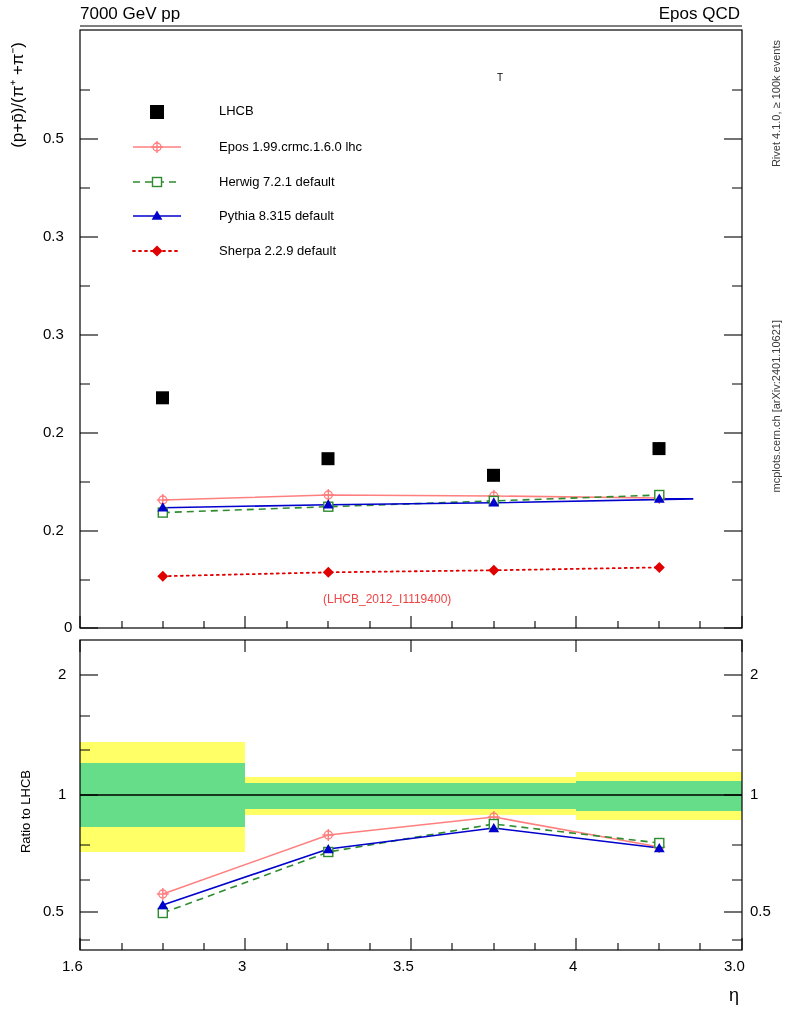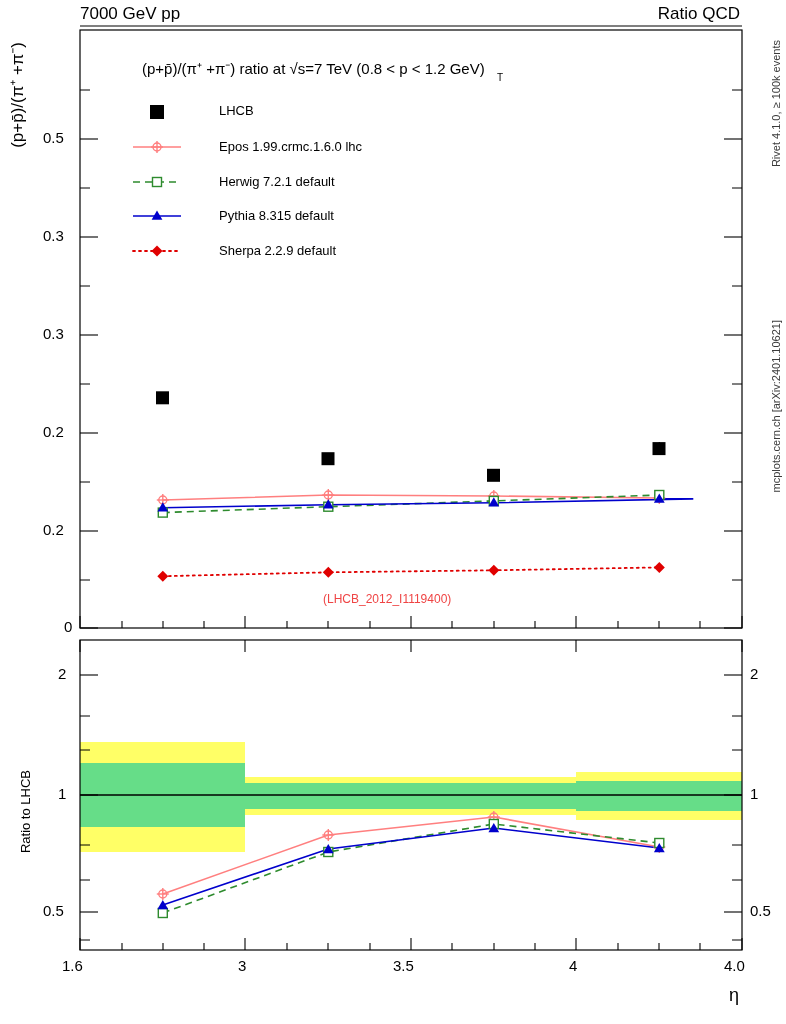--- a/index.html
+++ b/index.html
@@ -13,21 +13,21 @@
   .cap{font-size:15px;}
   svg{display:block;}
   .rside{font-size:11px;color:#3a3a3a;}
 </style>
 </head>
 <body>
 
 <div id="root">
 
   <div class="abs hdr" style="left:80px;top:4px;">7000 GeV pp</div>
-  <div class="abs hdr" style="right:46px;top:4px;">Ratio QCD</div>
+  <div class="abs hdr" style="right:46px;top:4px;">Epos QCD</div>
 
   <div class="abs rside vert" style="right:4px;top:40px;">Rivet 4.1.0, ≥ 100k events</div>
   <div class="abs rside vert" style="right:4px;top:320px;">mcplots.cern.ch [arXiv:2401.10621]</div>
 
   <div class="abs vert" style="left:6px;top:42px;font-size:17px;">(p+p̄)/(π⁺ +π⁻)</div>
 
   <div class="abs vert" style="left:18px;top:770px;font-size:13px;">Ratio to LHCB</div>
 
   <svg class="abs" style="left:0;top:0;" width="786" height="1024">
 
@@ -272,23 +272,20 @@
           <line x1="133" y1="216" x2="181" y2="216"></line>
         </g>
       <polygon points="157,210.5 162.4,219.8 151.6,219.8" fill="#0000cc"></polygon>
       <g stroke="#e00000" stroke-width="1.8" stroke-dasharray="2,4" stroke-linecap="round">
           <line x1="133" y1="251" x2="181" y2="251"></line>
         </g>
       <polygon points="157,245.5 162.5,251 157,256.5 151.5,251" fill="#e00000"></polygon>
     </g>
   </svg>
 
-  <div class="abs cap" style="left:142px;top:58px;">
-    <span>(p+p̄)/(π⁺ +π⁻) ratio at √s=7 TeV (0.8 &lt; p  &lt; 1.2 GeV)</span>
-  </div>
   <div class="abs" style="left:497px;top:72px;font-size:10px;">T</div>
 
   <div class="abs tick" style="left:43px;top:129px;">0.5</div>
   <div class="abs tick" style="left:43px;top:227px;">0.3</div>
   <div class="abs tick" style="left:43px;top:325px;">0.3</div>
   <div class="abs tick" style="left:43px;top:423px;">0.2</div>
   <div class="abs tick" style="left:43px;top:521px;">0.2</div>
   <div class="abs tick" style="left:64px;top:618px;">0</div>
 
   <div class="abs leg" style="left:197px;top:103px;">LHCB</div>
@@ -303,17 +300,17 @@
   <div class="abs tick" style="left:58px;top:785px;">1</div>
   <div class="abs tick" style="left:43px;top:902px;">0.5</div>
   <div class="abs tick" style="left:750px;top:665px;">2</div>
   <div class="abs tick" style="left:750px;top:785px;">1</div>
   <div class="abs tick" style="left:750px;top:902px;">0.5</div>
 
   <div class="abs tick" style="left:62px;top:957px;">1.6</div>
   <div class="abs tick" style="left:238px;top:957px;">3</div>
   <div class="abs tick" style="left:393px;top:957px;">3.5</div>
   <div class="abs tick" style="left:569px;top:957px;">4</div>
-  <div class="abs tick" style="left:724px;top:957px;">4.0</div>
+  <div class="abs tick" style="left:724px;top:957px;">3.0</div>
 
   <div class="abs" style="left:729px;top:985px;font-size:18px;">η</div>
 
 </div>
 
 </body></html>

